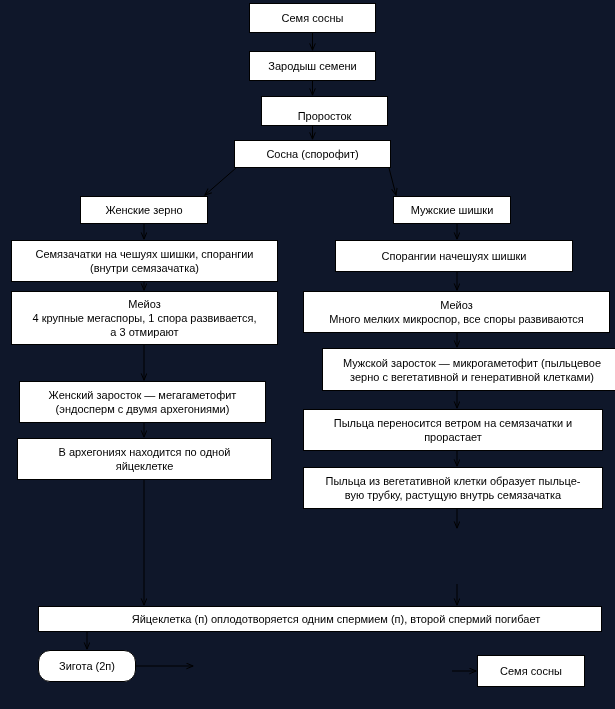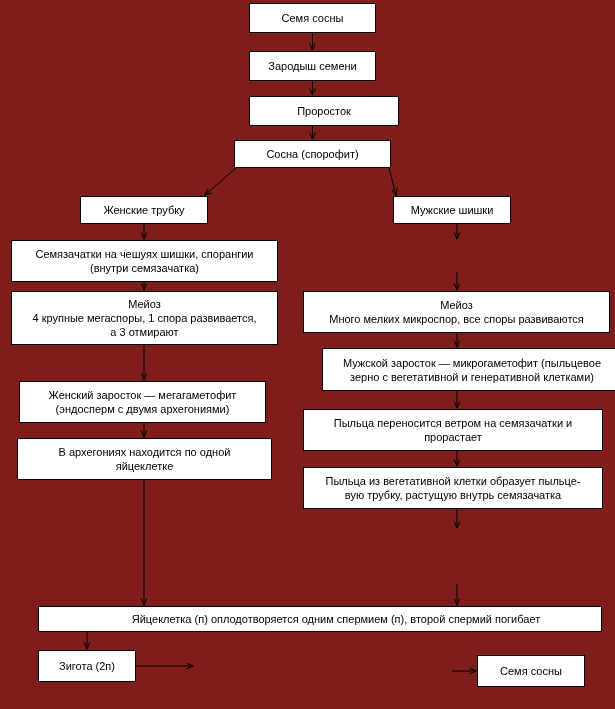--- a/index.html
+++ b/index.html
@@ -4,21 +4,21 @@
 <style>
   html, body {
     margin: 0;
     padding: 0;
     background: #ffffff;
   }
   #canvas {
     position: relative;
     width: 615px;
     height: 709px;
-    background: #7f1d1d;
+    background: #0f172a;
     font-family: "Liberation Sans", sans-serif;
     overflow: hidden;
   }
   #connectors {
     position: absolute;
     left: 0;
     top: 0;
     width: 615px;
     height: 709px;
     pointer-events: none;
@@ -84,30 +84,30 @@
   </svg>
 
   <div class="node" style="left:249px; top:3px; width:127px; height:30px;">
     <span>Семя сосны</span>
   </div>
 
   <div class="node" style="left:249px; top:51px; width:127px; height:30px;">
     <span>Зародыш семени</span>
   </div>
 
-  <div class="node" style="left:249px; top:96px; width:150px; height:30px;">
+  <div class="node" style="left:261px; top:96px; width:127px; height:30px;align-items:flex-end;">
     <span>Проросток</span>
   </div>
 
   <div class="node" style="left:234px; top:140px; width:157px; height:28px;">
     <span>Сосна (спорофит)</span>
   </div>
 
   <div class="node" style="left:80px; top:196px; width:128px; height:28px;">
-    <span>Женские трубку</span>
+    <span>Женские зерно</span>
   </div>
 
   <div class="node" style="left:393px; top:196px; width:118px; height:28px;">
     <span>Мужские шишки</span>
   </div>
 
   <div class="node" style="left:11px; top:240px; width:267px; height:42px;">
     <span>Семязачатки на чешуях шишки, спорангии<br>(внутри семязачатка)</span>
   </div>
 
@@ -116,20 +116,23 @@
   </div>
 
   <div class="node" style="left:19px; top:381px; width:247px; height:42px;text-align:center;">
     <span>Женский заросток — мегагаметофит<br>(эндосперм с двумя архегониями)</span>
   </div>
 
   <div class="node" style="left:17px; top:438px; width:255px; height:42px;">
     <span>В архегониях находится по одной<br>яйцеклетке</span>
   </div>
 
+  <div class="node" style="left:335px; top:240px; width:238px; height:32px;">
+    <span>Спорангии начешуях шишки</span>
+  </div>
 
   <div class="node" style="left:303px; top:291px; width:307px; height:42px;">
     <span>Мейоз<br>Много мелких микроспор, все споры развиваются</span>
   </div>
 
   <div class="node" style="left:303px; top:348px; width:300px; height:43px;margin-left:19px;">
     <span>Мужской заросток — микрогаметофит (пыльцевое<br>зерно с вегетативной и генеративной клетками)</span>
   </div>
 
   <div class="node" style="left:303px; top:409px; width:300px; height:42px;">
@@ -138,21 +141,21 @@
 
   <div class="node" style="left:303px; top:467px; width:300px; height:42px;">
     <span>Пыльца из вегетативной клетки образует пыльце-<br>вую трубку, растущую внутрь семязачатка</span>
   </div>
 
 
   <div class="node" style="left:38px; top:606px; width:564px; height:26px;padding-left:36px;">
     <span>Яйцеклетка (п) оплодотворяется одним спермием (п), второй спермий погибает</span>
   </div>
 
-  <div class="node" style="left:38px; top:650px; width:98px; height:32px;">
+  <div class="node" style="left:38px; top:650px; width:98px; height:32px;border-radius:12px;">
     <span>Зигота (2п)</span>
   </div>
 
 
   <div class="node" style="left:477px; top:655px; width:108px; height:32px;">
     <span>Семя сосны</span>
   </div>
 
 </div>
 

